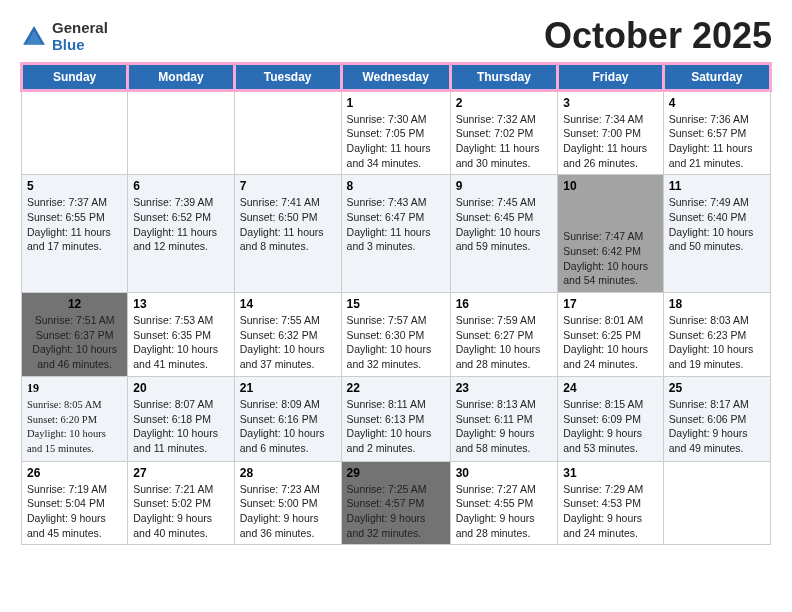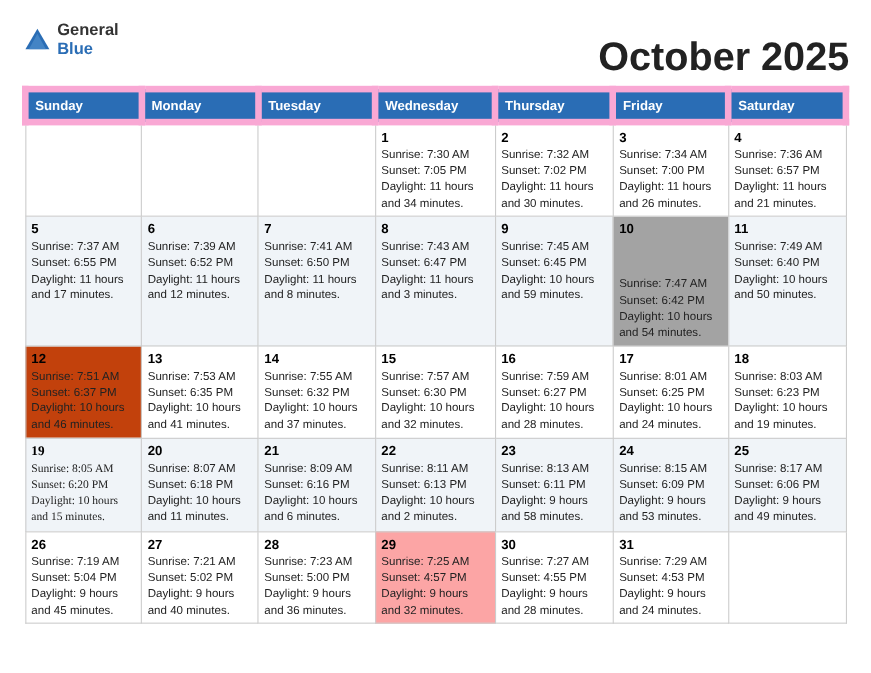--- a/index.html
+++ b/index.html
@@ -40,21 +40,20 @@
       font-weight: bold;
       color: #2a6db5;
     }
     .logo-icon {
       width: 28px;
       height: 28px;
       margin-right: 4px;
     }
     .title-block {
       text-align: right;
-      margin-top: 16px;
     }
     .month-title {
       font-size: 36px;
       font-weight: bold;
       color: #222;
       line-height: 1.1;
     }
     .location-title {
       font-size: 15px;
       color: #333;
@@ -62,25 +61,25 @@
     }
     .calendar {
       width: 100%;
       border-collapse: collapse;
       margin-top: 6px;
       font-size: 11px;
     }
     .calendar th {
       background: #2a6db5;
       color: #fff;
-      text-align: left;
+      text-align: center;
       padding: 5px 6px;
       font-size: 12px;
       font-weight: bold;
-      border: 6px solid #f9a8d4;
+      border: 3px solid #f9a8d4;
     }
     .calendar td {
       border: 1px solid #ccc;
       vertical-align: top;
       padding: 4px 5px;
       width: 113px;
       min-height: 75px;
       background: #fff;
     }
     .calendar tr:nth-child(even) td {
@@ -212,21 +211,21 @@
           </td>
           <td style="background: rgb(240, 244, 248);">
             <span class="day-num">11</span>
             <div class="day-info" style="white-space: pre-line;">Sunrise: 7:49 AM
 Sunset: 6:40 PM
 Daylight: 10 hours
 and 50 minutes.</div>
           </td>
         </tr>
         <tr>
-          <td style="background: #c2410c;">
+          <td style="background: #737373; text-align: center;">
             <span class="day-num">12</span>
             <div class="day-info" style="white-space: pre-line;">Sunrise: 7:51 AM
 Sunset: 6:37 PM
 Daylight: 10 hours
 and 46 minutes.</div>
           </td>
           <td style="background: rgb(255, 255, 255);">
             <span class="day-num">13</span>
             <div class="day-info" style="white-space: pre-line;">Sunrise: 7:53 AM
 Sunset: 6:35 PM
@@ -335,21 +334,21 @@
 Daylight: 9 hours
 and 40 minutes.</div>
           </td>
           <td style="background: rgb(255, 255, 255);">
             <span class="day-num">28</span>
             <div class="day-info" style="white-space: pre-line;">Sunrise: 7:23 AM
 Sunset: 5:00 PM
 Daylight: 9 hours
 and 36 minutes.</div>
           </td>
-          <td style="background: #fca5a5;">
+          <td style="background: #737373;">
             <span class="day-num">29</span>
             <div class="day-info" style="white-space: pre-line;">Sunrise: 7:25 AM
 Sunset: 4:57 PM
 Daylight: 9 hours
 and 32 minutes.</div>
           </td>
           <td style="background: rgb(255, 255, 255);">
             <span class="day-num">30</span>
             <div class="day-info" style="white-space: pre-line;">Sunrise: 7:27 AM
 Sunset: 4:55 PM

